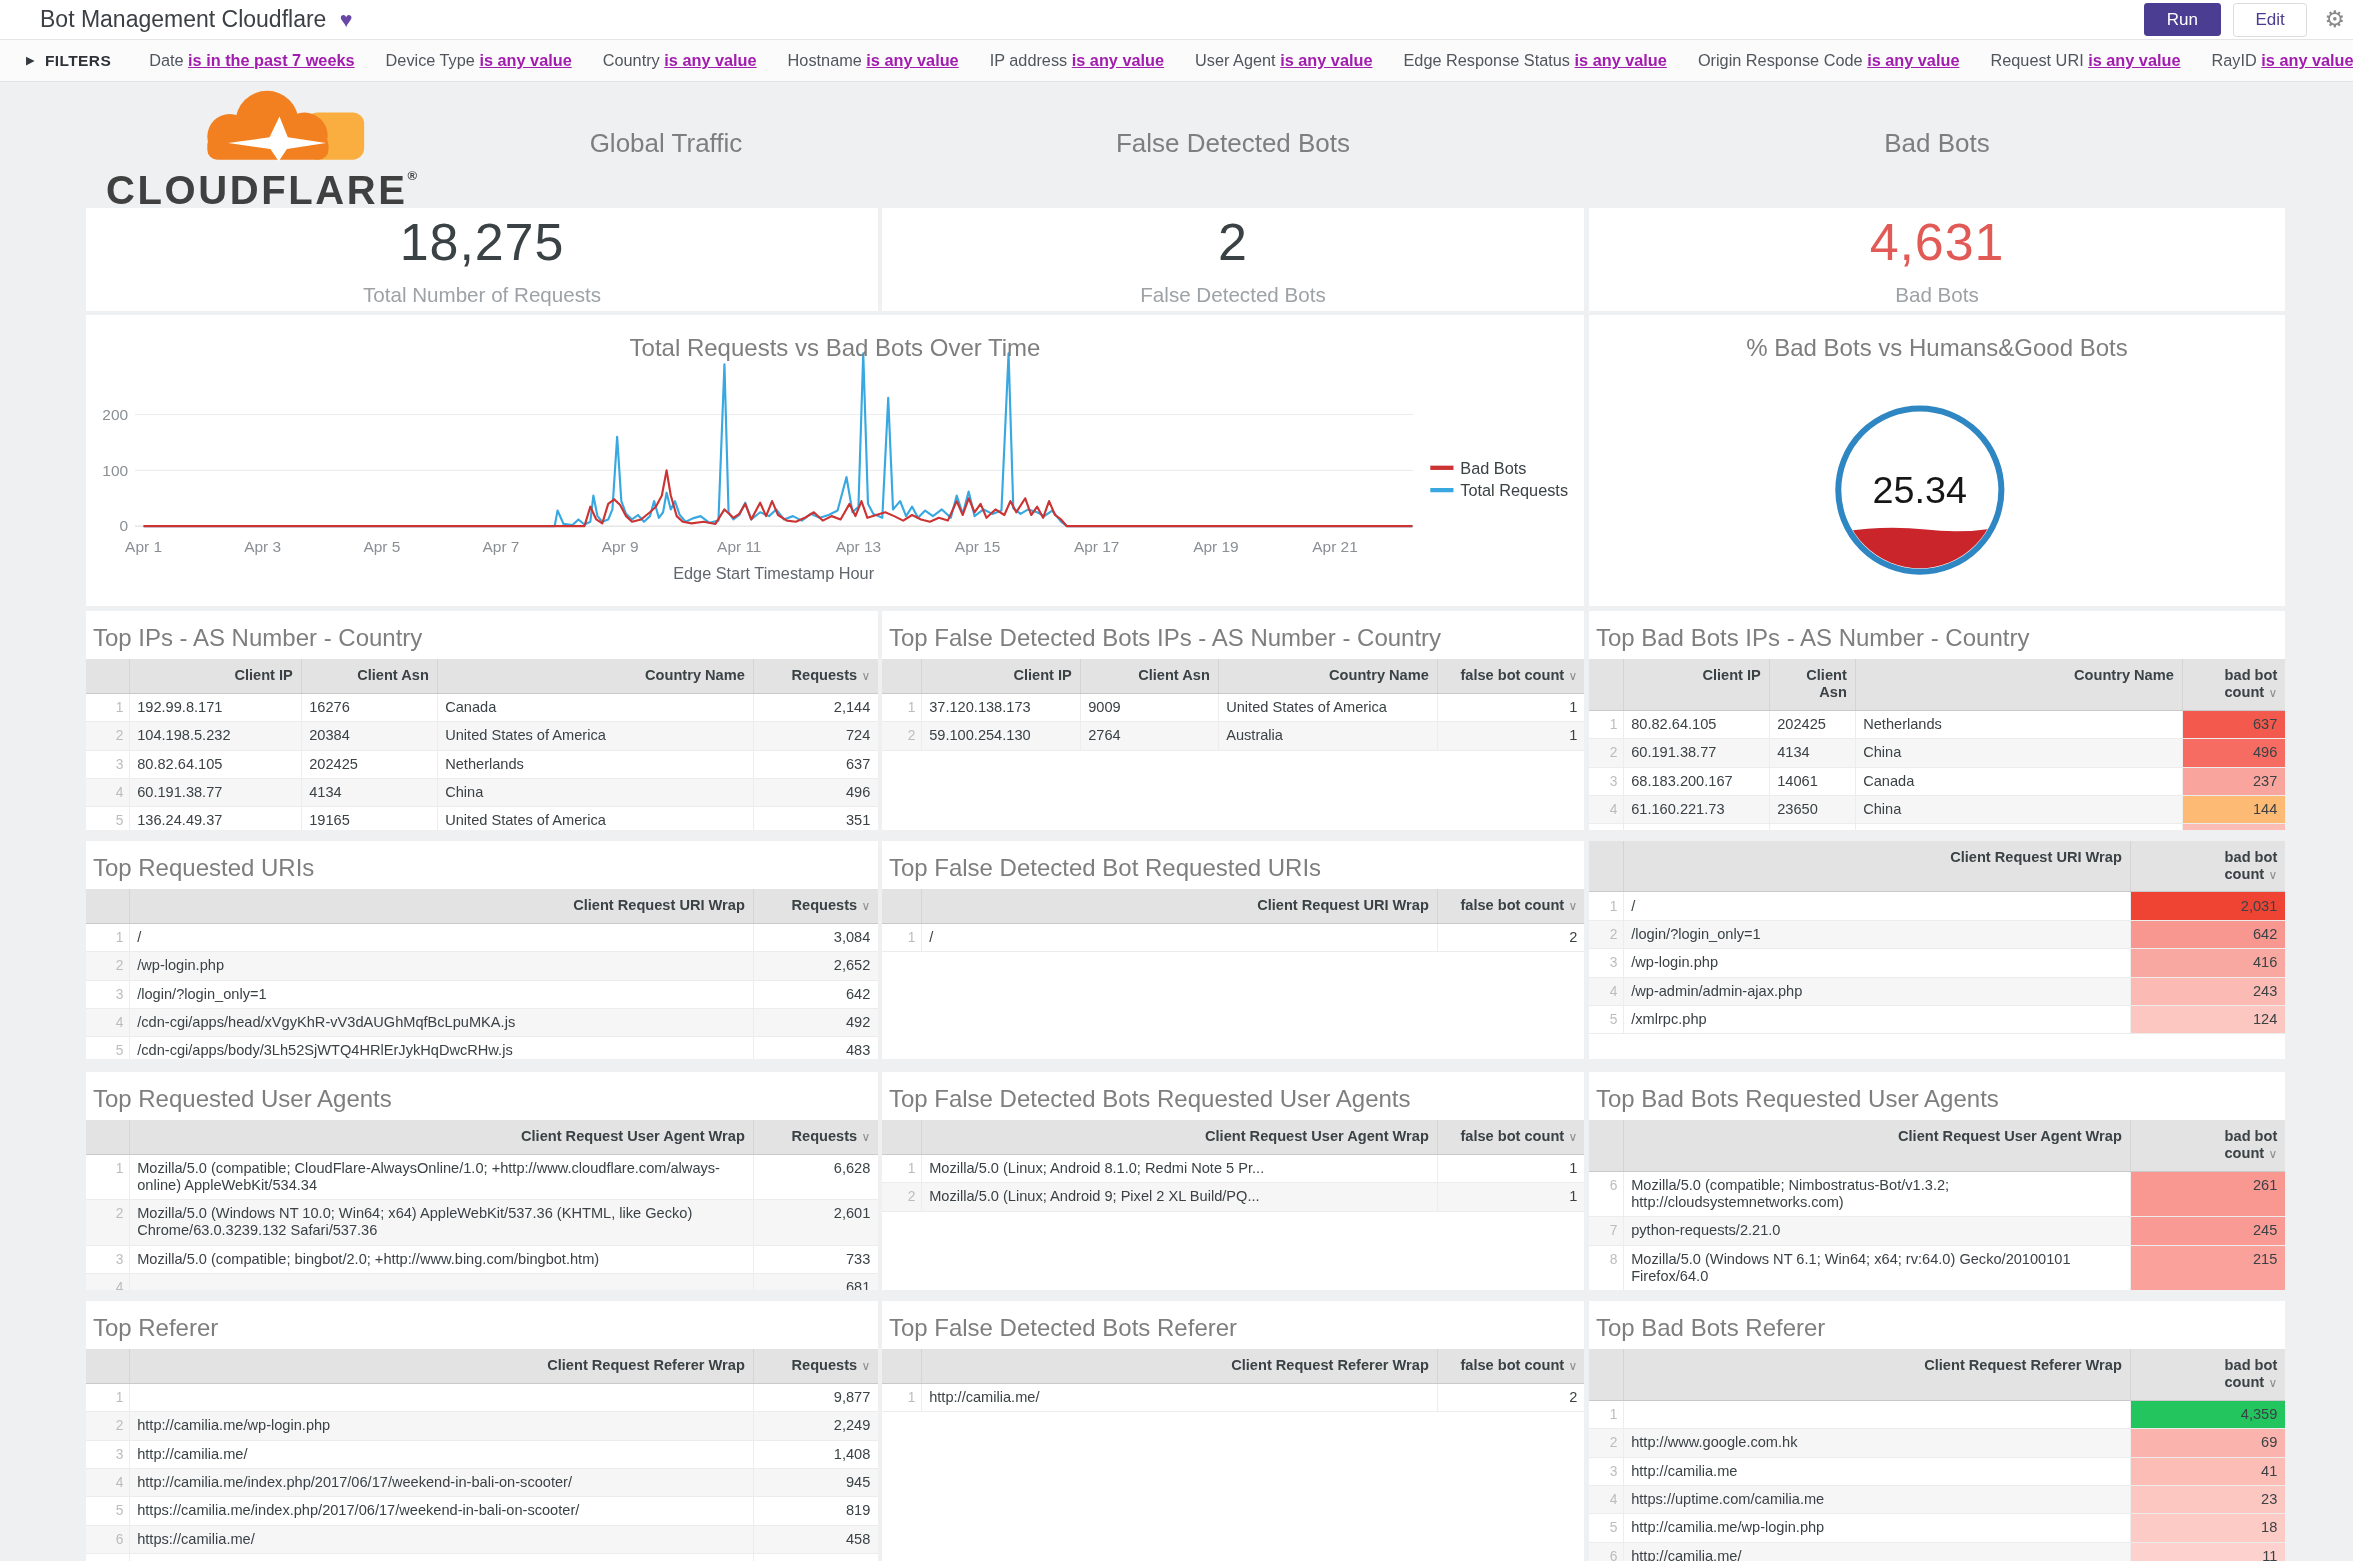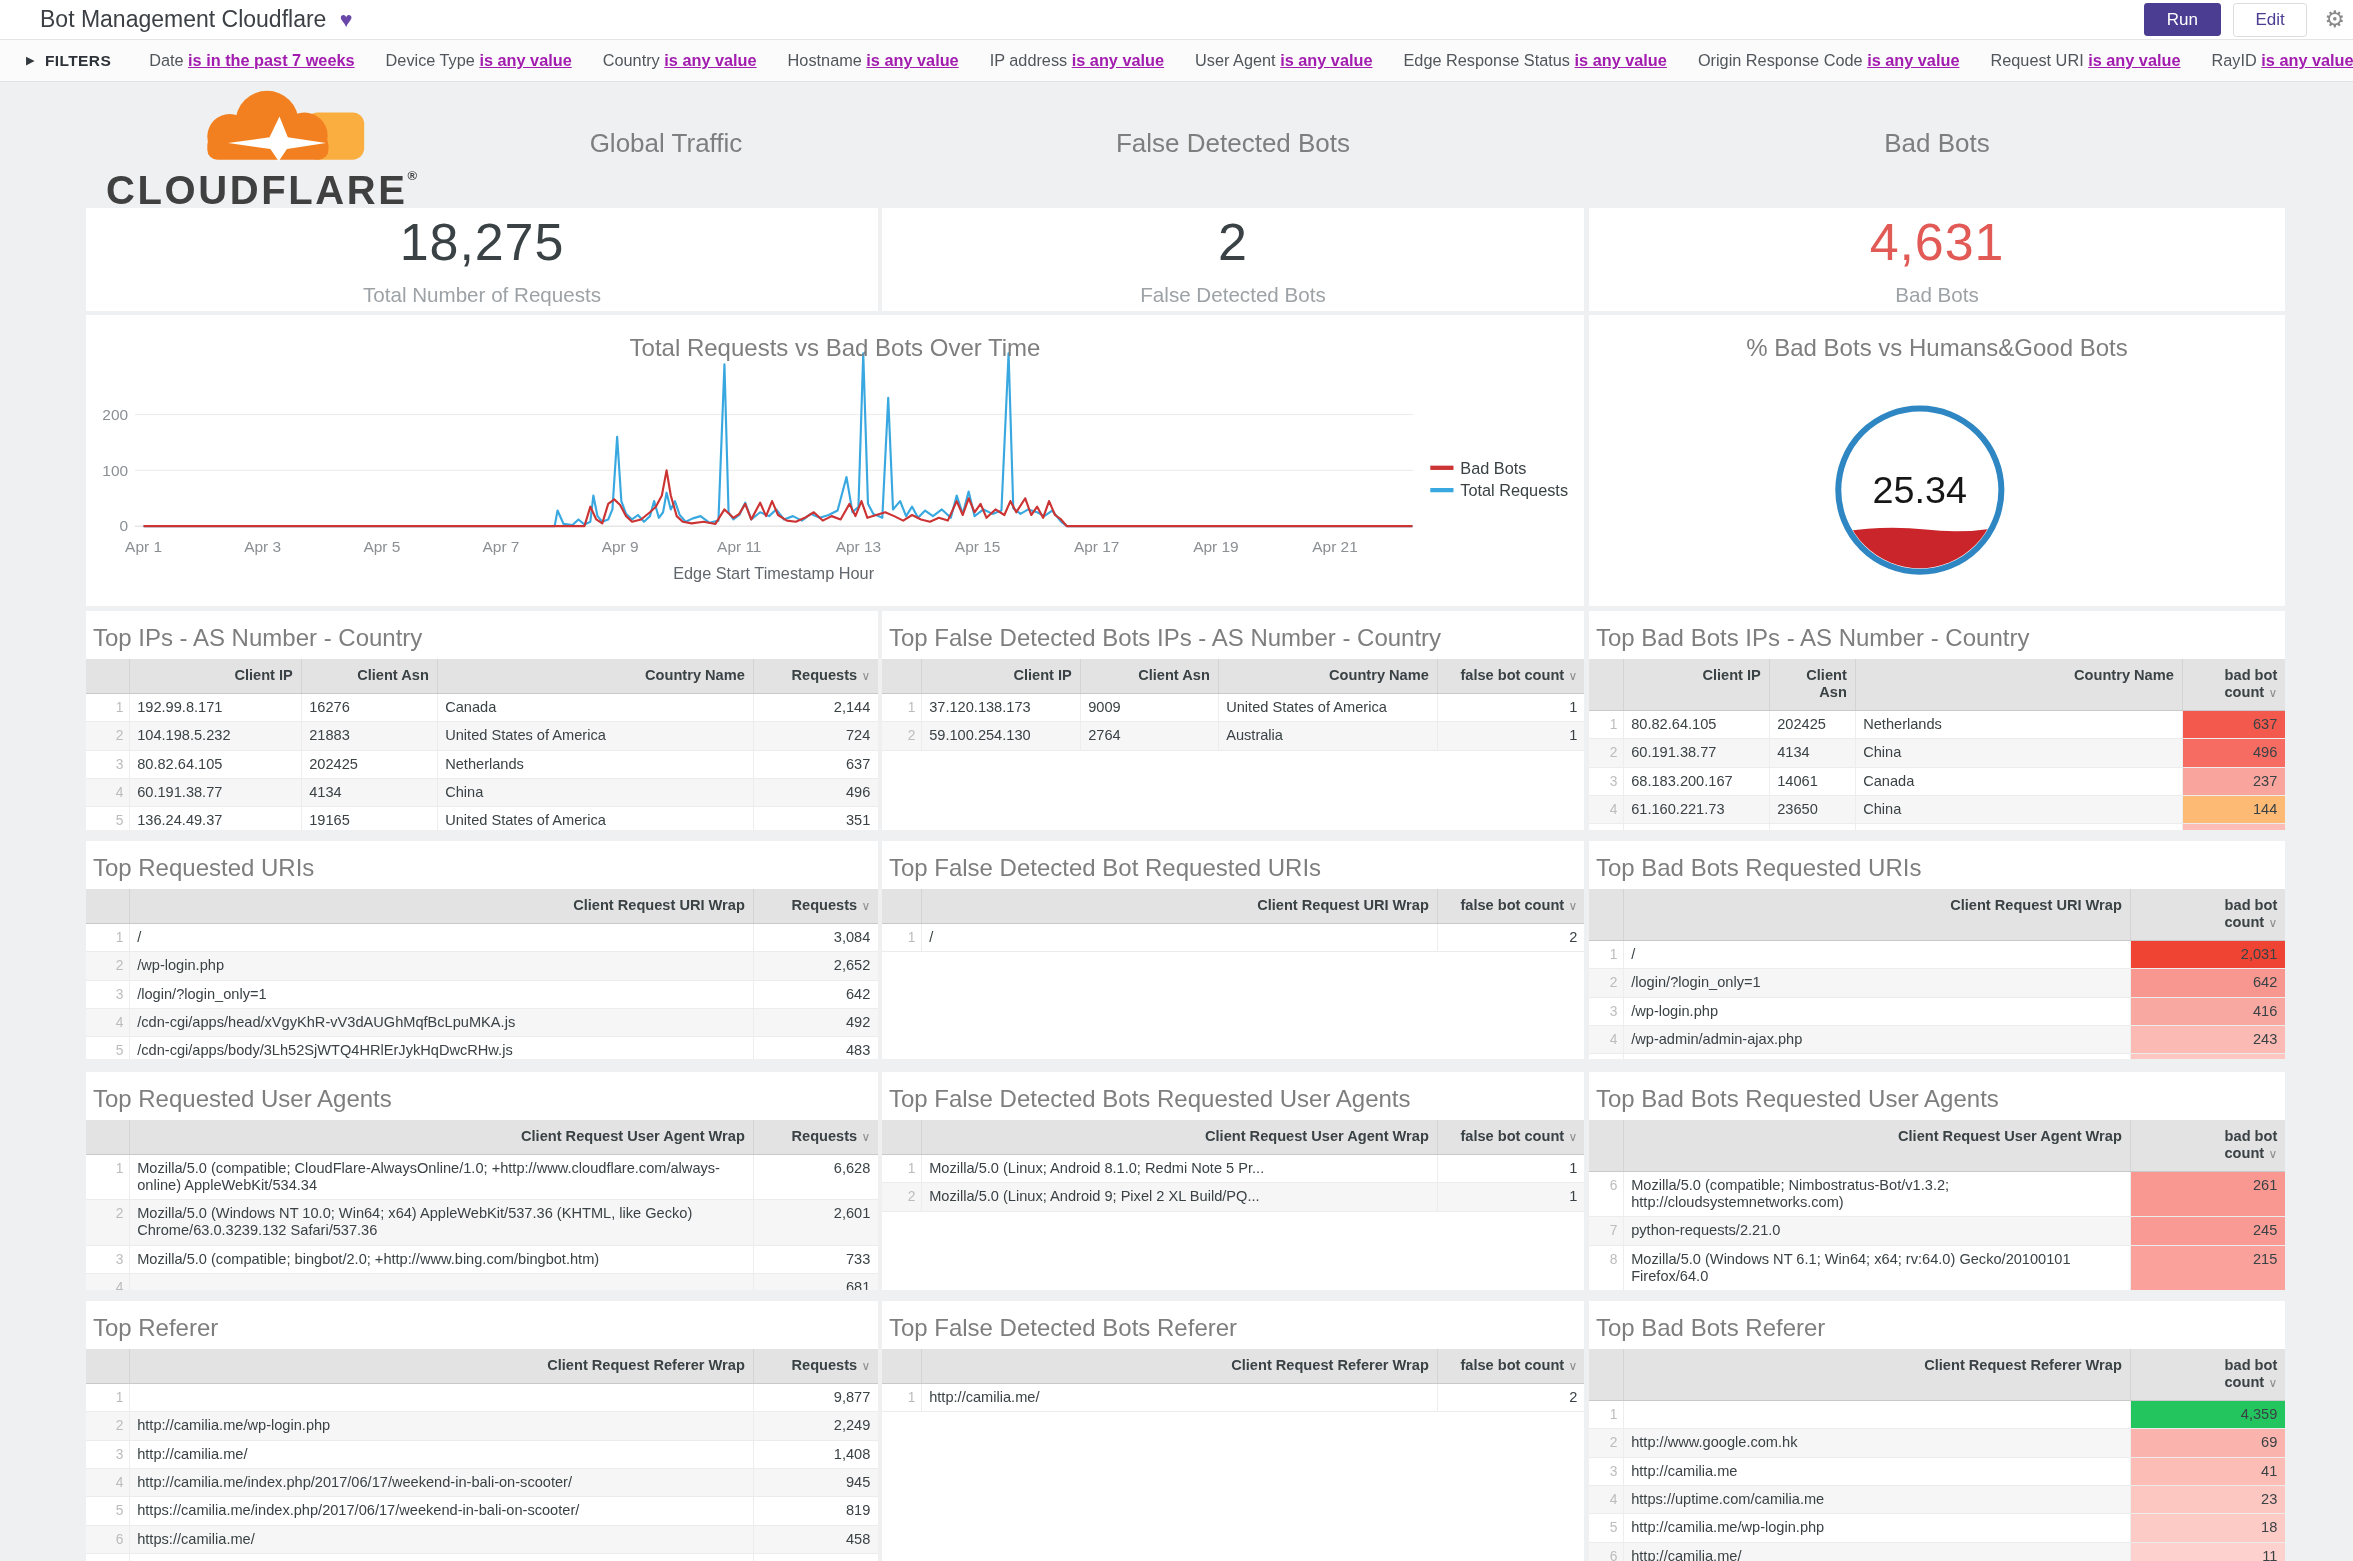--- a/index.html
+++ b/index.html
@@ -204,21 +204,21 @@
           <tr>
             <td class="num">1</td>
             <td>192.99.8.171</td>
             <td>16276</td>
             <td>Canada</td>
             <td class="val">2,144</td>
           </tr>
           <tr>
             <td class="num">2</td>
             <td>104.198.5.232</td>
-            <td>21883</td>
+            <td>20384</td>
             <td>United States of America</td>
             <td class="val">724</td>
           </tr>
           <tr>
             <td class="num">3</td>
             <td>80.82.64.105</td>
             <td>202425</td>
             <td>Netherlands</td>
             <td class="val">637</td>
           </tr>
@@ -397,21 +397,20 @@
         <tbody>
           <tr>
             <td class="num">1</td>
             <td>/</td>
             <td class="val">2</td>
           </tr>
         </tbody>
       </table>
     </div>
   <div class="card tcard" style="left:1589px;top:758px;width:696px;height:218px;">
-      <div class="tcard-title">Top Bad Bots Requested URIs</div>
       <table>
         <colgroup>
           <col style="width: 34px;">
           <col style="width: 507px;">
           <col style="width: 155px;">
         </colgroup>
         <thead>
           <tr>
             <th></th>
             <th>Client Request URI Wrap</th>

